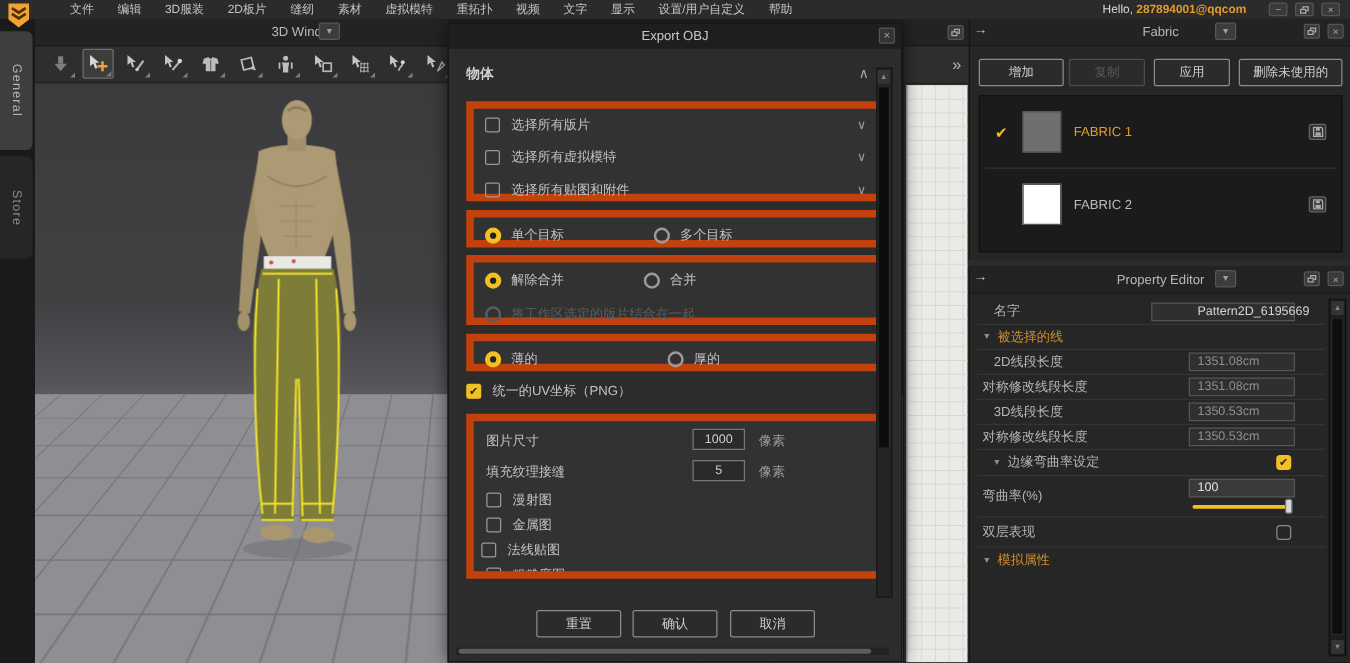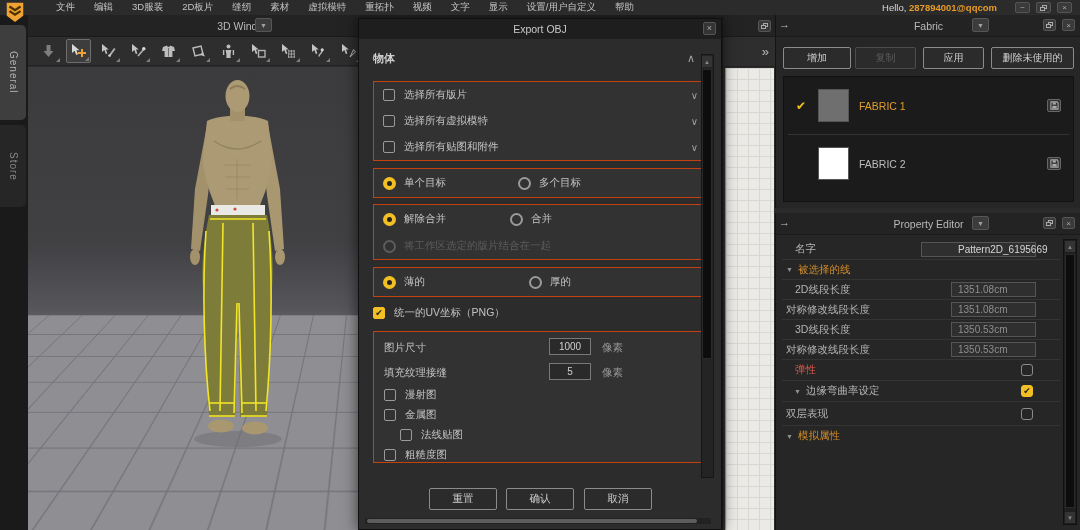--- a/index.html
+++ b/index.html
@@ -109,21 +109,21 @@
   .sthumb { position:absolute; left:1px; width:10px; background:#0d0d0d; border:1px solid #2a2a2a; }
 
   
   .dlg { position:absolute; left:358px; top:18px; width:364px; height:512px; background:#2c2c2c;
          border:1px solid #101010; box-shadow:0 0 14px rgba(0,0,0,.6); z-index:40; }
   .dlg-title { height:20px; background:#1e1e1e; display:flex; align-items:center; justify-content:center;
                color:#c9c9c9; font-size:10.5px; position:relative; }
   .dlg-close { position:absolute; right:5px; top:3px; width:13px; height:13px; background:#343434;
                border:1px solid #555; border-radius:2px; color:#aaa; font-size:9px; line-height:11px;
                text-align:center; }
-  .gbox { position:absolute; left:14px; width:336px; border:1px solid #c2410c; background:#323232; }
+  .gbox { position:absolute; left:14px; width:336px; border:6px solid #c2410c; background:#323232; }
   .cbrow { position:relative; height:26px; display:flex; align-items:center; padding-left:9px; }
   .cb { width:12px; height:12px; border:1px solid #9a9a9a; border-radius:2px; margin-right:9px; }
   .cb.on { background:#f2c024; border-color:#f2c024; color:#222; font-weight:bold; font-size:9px;
            display:flex; align-items:center; justify-content:center; }
   .cbl { color:#c3c3c3; font-size:10.5px; }
   .chev { position:absolute; right:10px; color:#9f9f9f; font-size:10px; }
   .radio { width:13px; height:13px; border-radius:50%; border:2px solid #9a9a9a; margin-right:8px; }
   .radio.on { border:4px solid #f2c024; background:#222; }
   .rlab { color:#c3c3c3; font-size:10.5px; }
   .dis .radio { border-color:#5c5c5c; }
@@ -403,27 +403,29 @@
       </div>
       <div class="prow" style="height:20px;">
         <span class="plab">3D线段长度</span>
         <div class="vbox">1350.53cm</div>
       </div>
       <div class="prow" style="height:20px;">
         <span class="plab ind">对称修改线段长度</span>
         <div class="vbox">1350.53cm</div>
       </div>
       <div class="prow" style="height:21px;">
-        <span class="plab red">弹性</span>
-        <div class="pcheck"></div>
-      </div>
-      <div class="prow" style="height:21px;">
         <span class="sec-tri" style="margin-left:12px;">▼</span>
         <span class="plab" style="margin-left:0;">边缘弯曲率设定</span>
         <div class="pcheck on">✔</div>
+      </div>
+      <div class="prow" style="height:33px;">
+        <span class="plab ind">弯曲率(%)</span>
+        <div class="vbox" style="top:2px; background:#3a3a3a; color:#e2e2e2;">100</div>
+        <div class="abs" style="left:172px; top:23px; width:76px; height:3px; background:#f2c024; border-radius:2px;"></div>
+        <div class="abs" style="left:246px; top:18px; width:6px; height:12px; background:#d8d8d8; border:1px solid #777; border-radius:2px;"></div>
       </div>
       <div class="prow" style="height:24px;">
         <span class="plab ind">双层表现</span>
         <div class="pcheck"></div>
       </div>
       <div class="prow" style="height:20px; border-bottom:none;">
         <span class="sec-tri">▼</span>
         <span class="sec-lab">模拟属性</span>
       </div>
     </div>
@@ -508,21 +510,21 @@
       <div class="inbox" style="left:175px; top:31px;">5</div>
       <span class="unit" style="top:34px;">像素</span>
       <div class="abs" style="left:10px; top:56px; display:flex; align-items:center;">
         <span class="cb"></span>
         <span class="cbl">漫射图</span>
       </div>
       <div class="abs" style="left:10px; top:76px; display:flex; align-items:center;">
         <span class="cb"></span>
         <span class="cbl">金属图</span>
       </div>
-      <div class="abs" style="left:26px; top:96px; display:flex; align-items:center;">
+      <div class="abs" style="left:6px; top:96px; display:flex; align-items:center;">
         <span class="cb"></span>
         <span class="cbl">法线贴图</span>
       </div>
       <div class="abs" style="left:10px; top:116px; display:flex; align-items:center;">
         <span class="cb"></span>
         <span class="cbl">粗糙度图</span>
       </div>
     </div>
 
     <div class="dvscroll">

